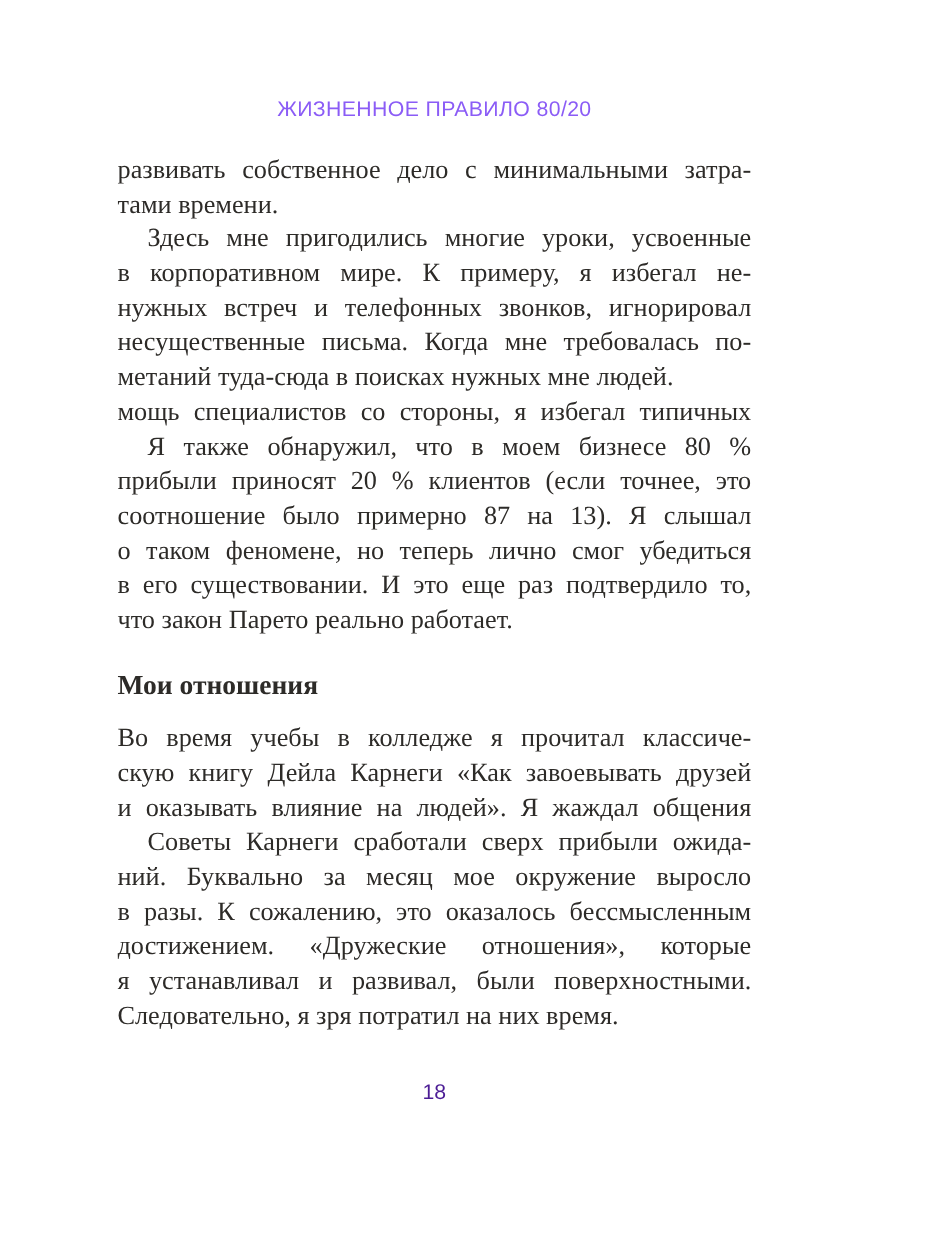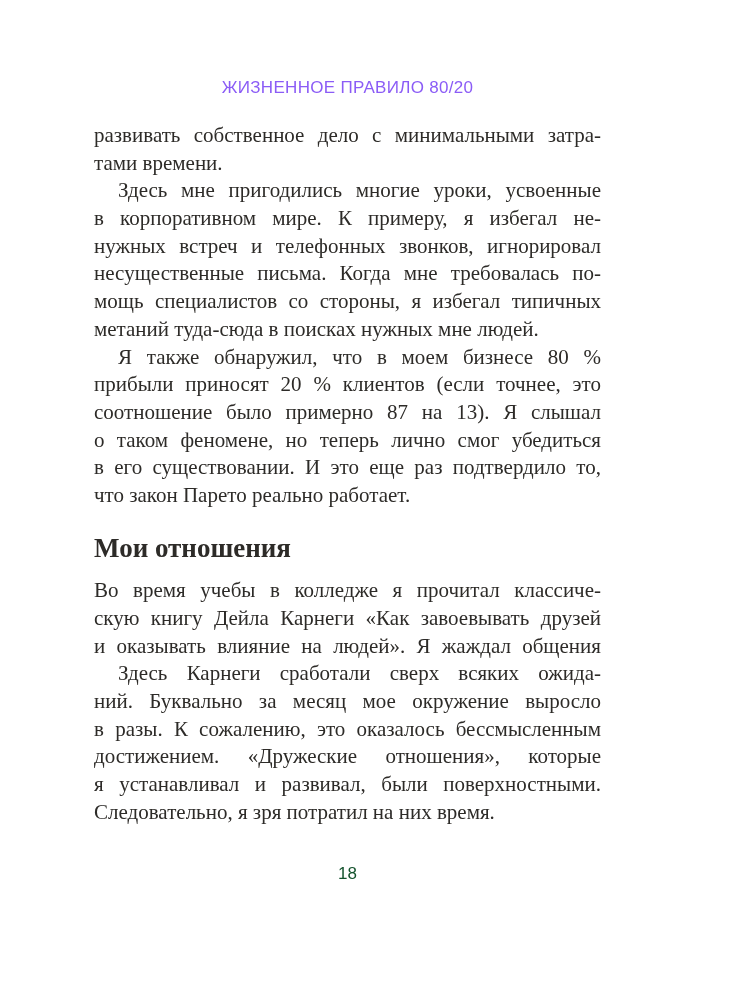--- a/index.html
+++ b/index.html
@@ -48,63 +48,63 @@
     text-align-last: left;
   }
   .line.indent {
     text-indent: 24px;
   }
   .heading {
     margin-top: 24px;
     margin-bottom: 15.5px;
     height: 28px;
     line-height: 28px;
-    font-size: 27px;
+    font-size: 22px;
     font-weight: bold;
     color: #2d2b28;
     text-align: left;
   }
   .page-number {
     position: absolute;
     top: 864px;
     left: 94px;
     width: 507px;
     text-align: center;
     font-family: "Liberation Sans", "DejaVu Sans", sans-serif;
     font-size: 17px;
     line-height: 20px;
-    color: #14532d;
+    color: #4c1d95;
   }
 </style>
 </head>
 <body>
 
 <div class="page">
   <div class="running-head">ЖИЗНЕННОЕ ПРАВИЛО 80/20</div>
 
   <div class="text-block" id="text-block">
       <div class="line">развивать собственное дело с минимальными затра-</div>
       <div class="line last">тами времени.</div>
       <div class="line indent">Здесь мне пригодились многие уроки, усвоенные</div>
       <div class="line">в корпоративном мире. К примеру, я избегал не-</div>
       <div class="line">нужных встреч и телефонных звонков, игнорировал</div>
       <div class="line">несущественные письма. Когда мне требовалась по-</div>
+      <div class="line last">метаний туда-сюда в поисках нужных мне людей.</div>
       <div class="line">мощь специалистов со стороны, я избегал типичных</div>
-      <div class="line last">метаний туда-сюда в поисках нужных мне людей.</div>
       <div class="line indent">Я также обнаружил, что в моем бизнесе 80 %</div>
       <div class="line">прибыли приносят 20 % клиентов (если точнее, это</div>
       <div class="line">соотношение было примерно 87 на 13). Я слышал</div>
       <div class="line">о таком феномене, но теперь лично смог убедиться</div>
       <div class="line">в его существовании. И это еще раз подтвердило то,</div>
       <div class="line last">что закон Парето реально работает.</div>
       <div class="heading">Мои отношения</div>
       <div class="line">Во время учебы в колледже я прочитал классиче-</div>
       <div class="line">скую книгу Дейла Карнеги «Как завоевывать друзей</div>
       <div class="line">и оказывать влияние на людей». Я жаждал общения</div>
-      <div class="line indent">Здесь Карнеги сработали сверх всяких ожида-</div>
+      <div class="line indent">Советы Карнеги сработали сверх прибыли ожида-</div>
       <div class="line">ний. Буквально за месяц мое окружение выросло</div>
       <div class="line">в разы. К сожалению, это оказалось бессмысленным</div>
       <div class="line">достижением. «Дружеские отношения», которые</div>
       <div class="line">я устанавливал и развивал, были поверхностными.</div>
       <div class="line last">Следовательно, я зря потратил на них время.</div>
     </div>
 
   <div class="page-number">18</div>
 </div>
 

